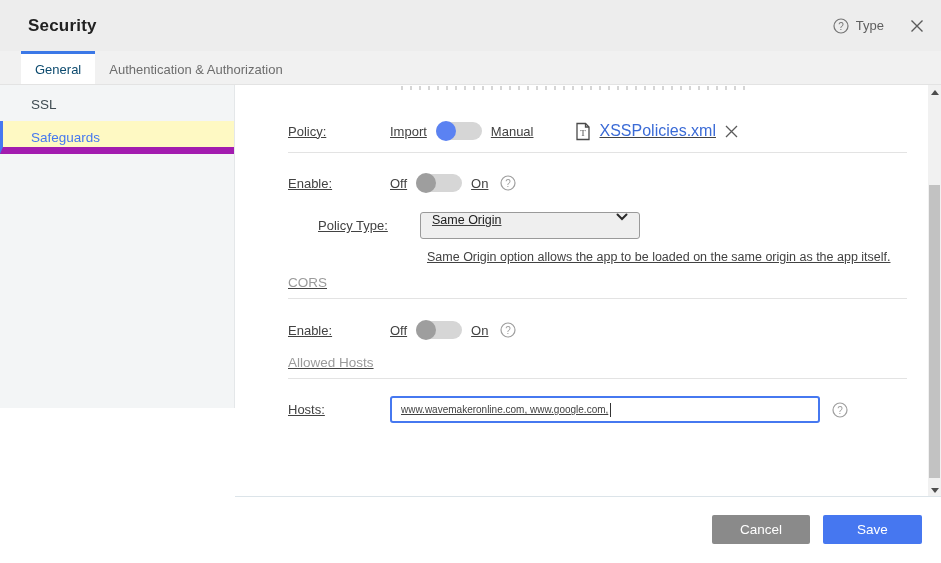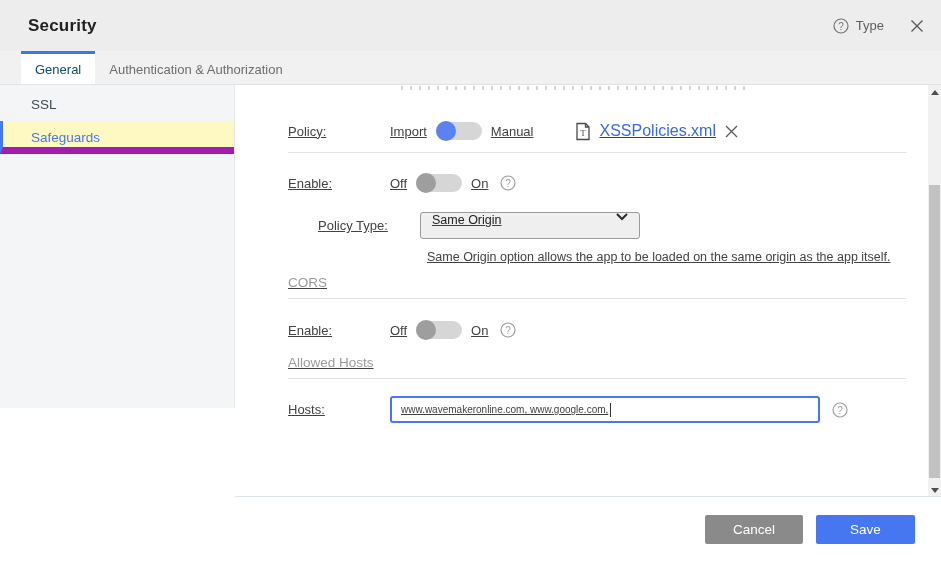--- a/index.html
+++ b/index.html
@@ -76,21 +76,21 @@
                  display:flex; align-items:center; padding:0 9px; font-size:10px; color:#424242;
                  overflow:hidden; white-space:nowrap; cursor:text; }
   .caret { width:1px; height:14px; background:#333; margin-left:2px; flex:none; }
 
   
   .filechip { display:flex; align-items:center; margin-left:42px; gap:8px; }
   .filelink { color:#3b6bd6; font-size:16px; text-decoration:none; cursor:pointer; }
 
   
   .footer-line { position:absolute; top:411px; left:0; right:0; height:1px; background:#dce4e9; }
-  .footer { position:absolute; top:430px; right:26px; display:flex; gap:13px; }
+  .footer { position:absolute; top:430px; right:19px; display:flex; gap:13px; }
   .btn { height:29px; width:98px; border:none; border-radius:2px; font-size:13.5px; color:#fff;
          cursor:pointer; font-family:inherit; }
   .btn.cancel { background:#8a8a8a; }
   .btn.save { background:#4677f0; width:99px; }
 
   
   .vscroll { position:absolute; right:0; top:0; width:13px; height:412px; background:#f1f1f1; }
   .varrow { position:absolute; left:0; width:13px; height:12px; display:flex; align-items:center;
             justify-content:center; cursor:pointer; }
   .varrow.up { top:1px; } .varrow.down { bottom:1px; }

